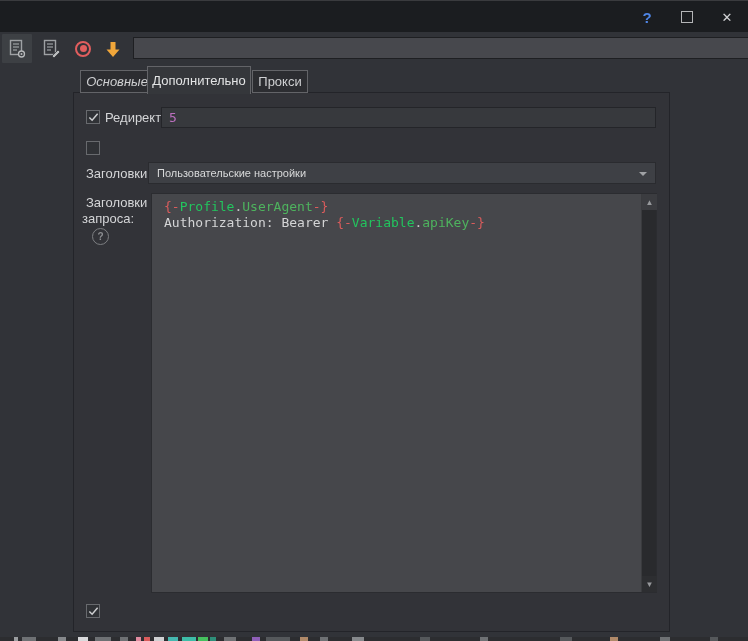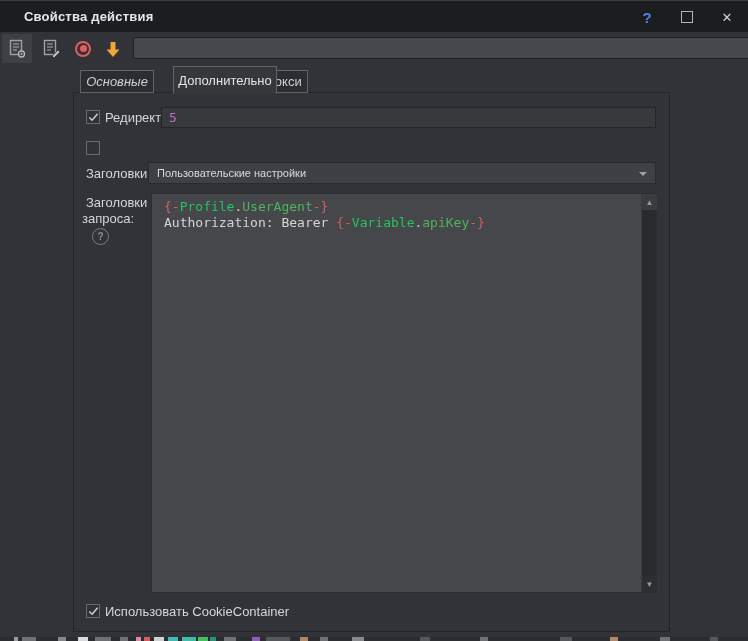--- a/index.html
+++ b/index.html
@@ -31,21 +31,21 @@
     background:#47484d;border:1px solid #1e1f22;color:#d9dadb;
     font-size:13px;padding:0 6px;outline:none;box-sizing:content-box;
   }
   
   .tab{
     position:absolute;box-sizing:border-box;background:#2c2d31;border:1px solid #636468;
     color:#cfd0d2;font-size:13px;display:flex;align-items:center;justify-content:center;
     top:70px;height:23px;z-index:2;
   }
   .tab.selected{
-    top:66px;height:28px;background:#35373b;border-bottom:none;color:#e3e4e5;z-index:3;margin-left:26px;
+    top:66px;height:28px;background:#35373b;border-bottom:none;color:#e3e4e5;z-index:3;
   }
   .tab-osn{left:80px;width:74px;font-style:italic;}
   .tab-dop{left:147px;width:104px;}
   .tab-pro{left:252px;width:56px;}
   
   .panel{
     position:absolute;left:73px;top:92px;width:597px;height:540px;
     box-sizing:border-box;background:#323338;border:1px solid #232429;z-index:1;
   }
   
@@ -103,21 +103,20 @@
   .clip-block{position:absolute;top:0;height:4px;display:block;}
   
   .icon-svg{display:block;}
 </style>
 </head>
 <body>
 
 <div class="window">
 
   <div class="titlebar">
-    <div class="title">Свойства действия</div>
     <div class="titlebar-buttons">
       <div class="tb-btn">
         <span class="help-glyph">?</span>
       </div>
       <div class="tb-btn">
         <span class="max-glyph"></span>
       </div>
       <div class="tb-btn">
         <span class="close-glyph">✕</span>
       </div>
@@ -201,21 +200,20 @@
         <div class="sb-btn sb-up">▲</div>
         <div class="sb-btn sb-down">▼</div>
       </div>
     </div>
 
     <span class="checkbox checked" style="left:12px;top:511px;">
       <svg width="11" height="11" viewBox="0 0 12 12">
         <polyline points="1.5,6 4.5,9 10.5,2" fill="none" stroke="#cfd0d2" stroke-width="1.6"></polyline>
       </svg>
     </span>
-    <span class="cb-label" style="left:31px;top:511px;">Использовать CookieContainer</span>
   </div>
 
   <div class="clip-strip" id="clip-strip">
       <span class="clip-block" style="left: 14px; width: 4px; background: rgb(154, 157, 160);"></span>
       <span class="clip-block" style="left: 22px; width: 14px; background: rgb(110, 113, 116);"></span>
       <span class="clip-block" style="left: 58px; width: 8px; background: rgb(134, 137, 140);"></span>
       <span class="clip-block" style="left: 78px; width: 10px; background: rgb(217, 218, 220);"></span>
       <span class="clip-block" style="left: 95px; width: 16px; background: rgb(110, 113, 116);"></span>
       <span class="clip-block" style="left: 120px; width: 8px; background: rgb(110, 113, 116);"></span>
       <span class="clip-block" style="left: 136px; width: 5px; background: rgb(224, 139, 160);"></span>

